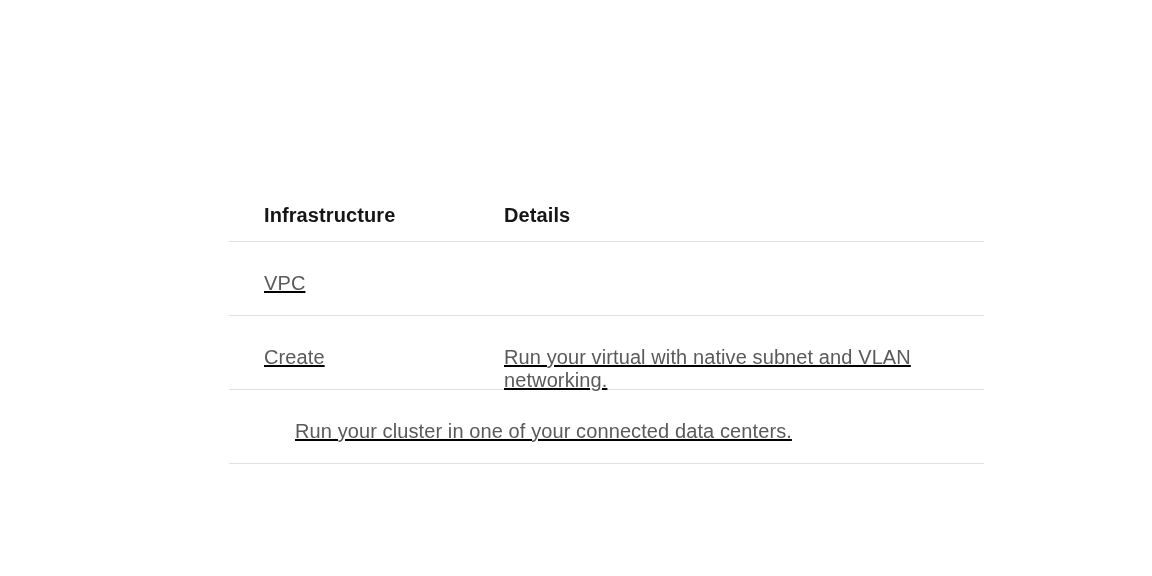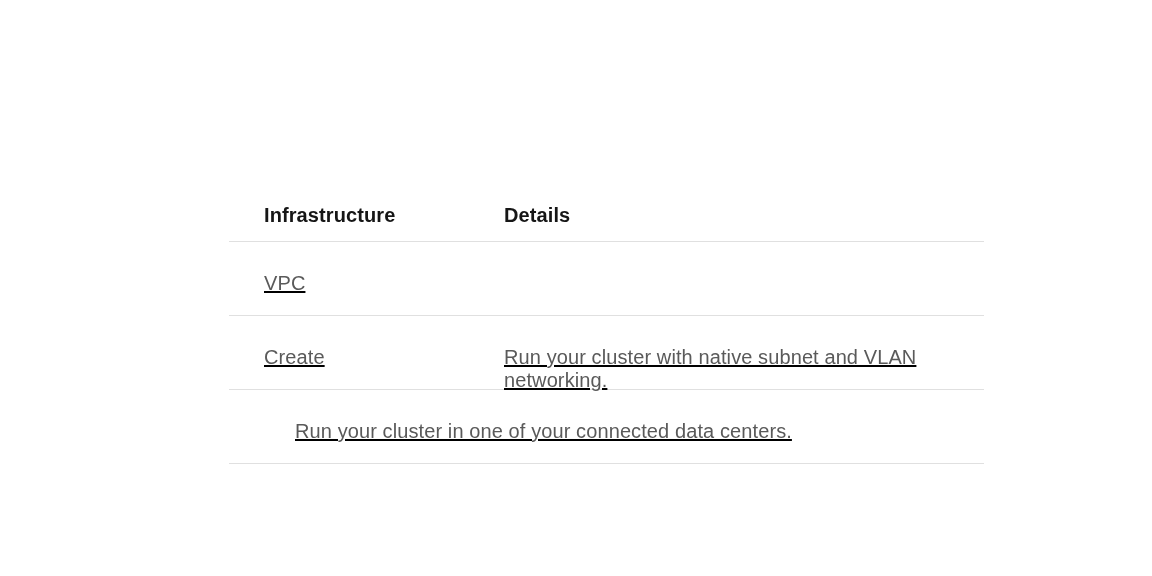--- a/index.html
+++ b/index.html
@@ -67,21 +67,21 @@
       <div class="cell col-infra">Infrastructure</div>
       <div class="cell col-details">Details</div>
     </div>
 
     <div class="trow">
       <div class="cell col-infra">VPC</div>
     </div>
 
     <div class="trow">
       <div class="cell col-infra">Create</div>
-      <div class="cell col-details">Run your cluster with native subnet and VLAN networking.</div>
+      <div class="cell col-details">Run your virtual with native subnet and VLAN networking.</div>
     </div>
 
     <div class="trow">
       <div class="cell col-details">Run your cluster in one of your connected data centers.</div>
     </div>
 
   </div>
 </div>
 
 </body></html>

